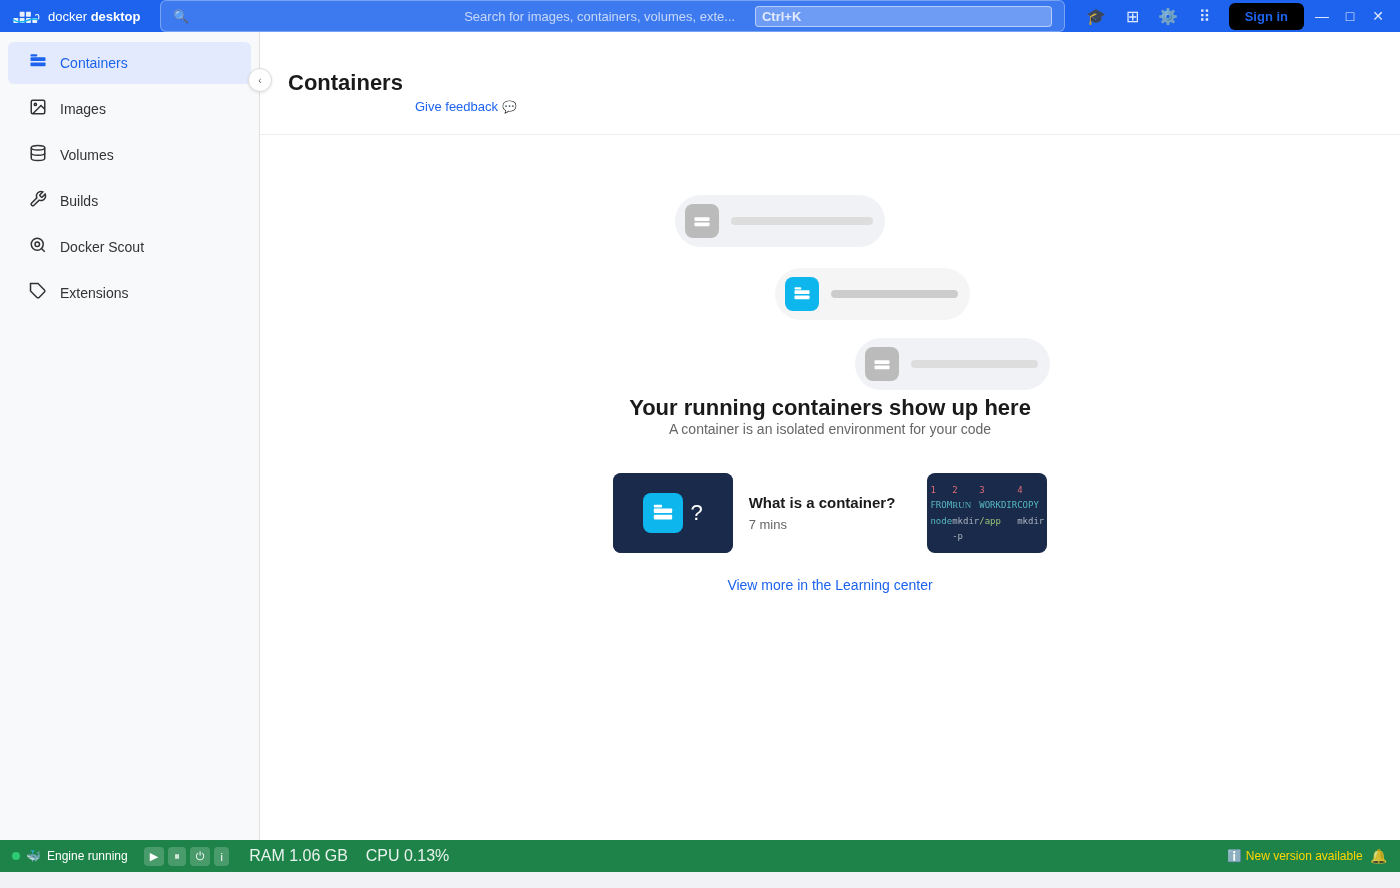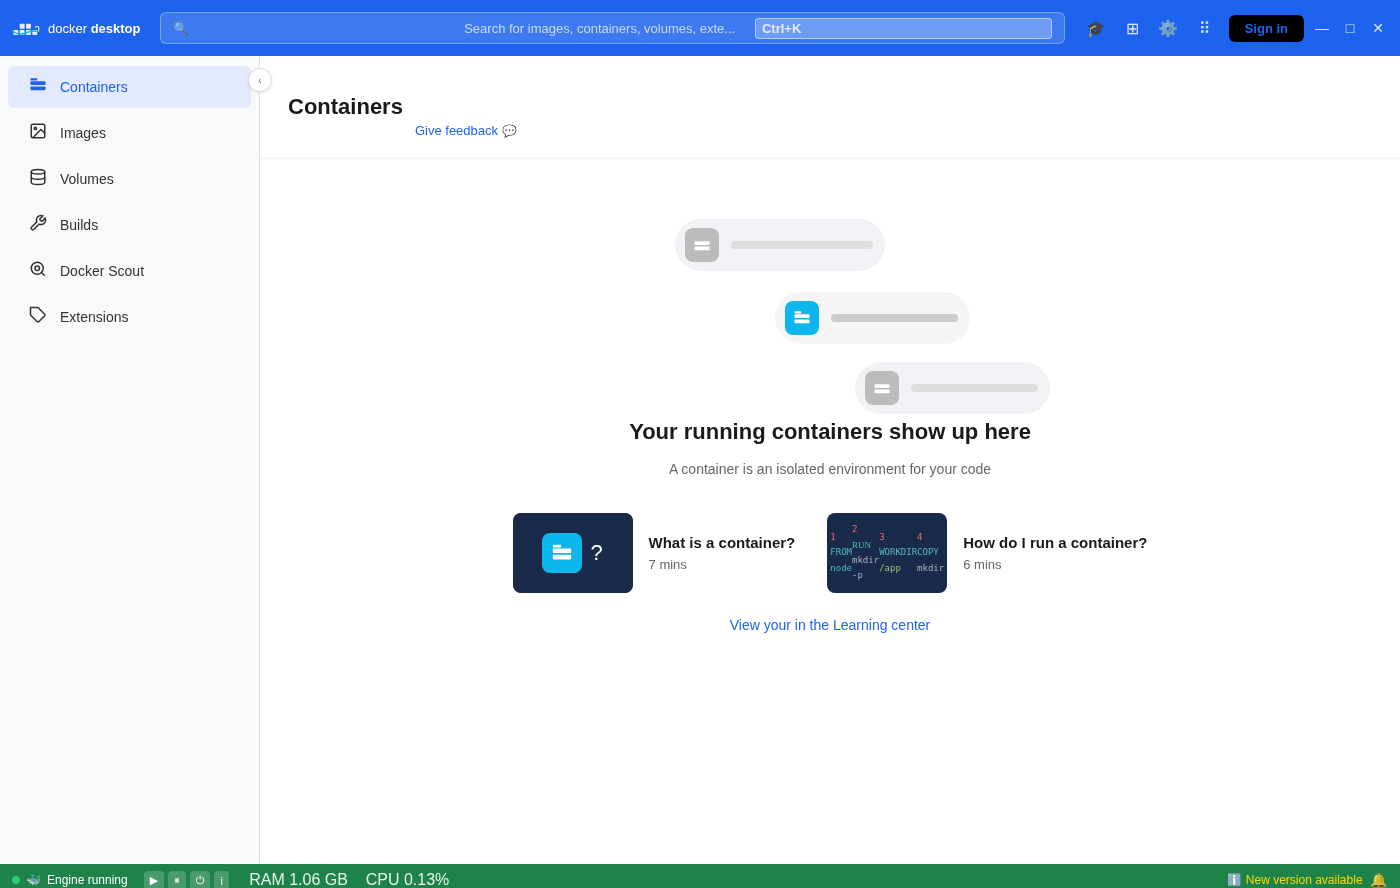--- a/index.html
+++ b/index.html
@@ -1,20 +1,20 @@
 <!DOCTYPE html>
 <html><head>
   <meta charset="utf-8">
   <style>
     * { margin: 0; padding: 0; box-sizing: border-box; }
     body { width: 1400px; height: 888px; font-family: -apple-system, BlinkMacSystemFont, 'Segoe UI', sans-serif; overflow: hidden; background: #f0f2f5; }
 
     
     .titlebar {
-      display: flex; align-items: center; height: 56px;
+      display: flex; align-items: center; height: 32px;
       background: #1d63ed; padding: 0 12px; user-select: none;
     }
     .titlebar-logo { display: flex; align-items: center; gap: 8px; color: white; font-size: 15px; font-weight: 500; flex: 0 0 auto; }
     .titlebar-logo svg { width: 28px; height: 28px; }
     .titlebar-search {
       flex: 1; margin: 0 20px; background: rgba(255,255,255,0.15); border: 1px solid rgba(255,255,255,0.3);
       border-radius: 6px; display: flex; align-items: center; padding: 0 12px; height: 32px; gap: 8px; cursor: text;
     }
     .titlebar-search span { color: rgba(255,255,255,0.8); font-size: 13px; flex: 1; }
     .shortcut-badge { background: rgba(255,255,255,0.25); border: 1px solid rgba(255,255,255,0.5); border-radius: 4px; padding: 2px 6px; color: white; font-size: 11px; font-weight: 600; }
@@ -42,27 +42,27 @@
     
     .content-header { display: flex; align-items: center; gap: 12px; padding: 20px 28px; border-bottom: 1px solid #eee; }
     .content-header h1 { font-size: 22px; font-weight: 600; color: #1a1a1a; }
     .feedback-link { color: #1d63ed; font-size: 13px; text-decoration: none; display: flex; align-items: center; gap: 4px; margin-top: 47px; }
 
     
     .empty-state { flex: 1; display: flex; flex-direction: column; align-items: center; justify-content: flex-start; padding-top: 40px; }
     .container-illustration { position: relative; width: 460px; height: 200px; margin-bottom: 20px; }
     .pill { position: absolute; background: #f0f2f5; border-radius: 40px; display: flex; align-items: center; }
 
-    .empty-title { font-size: 22px; font-weight: 600; color: #1a1a1a; margin-bottom: 16px; }
+    .empty-title { font-size: 22px; font-weight: 600; color: #1a1a1a; margin-bottom: 0; }
     .empty-subtitle { font-size: 14px; color: #666; margin-bottom: 36px; }
 
     
     .cards-row { display: flex; gap: 32px; margin-bottom: 24px; }
     .card { display: flex; align-items: center; gap: 16px; cursor: pointer; }
-    .card-thumb { width: 120px; height: 80px; border-radius: 8px; flex-shrink: 0; display: flex; align-items: center; justify-content: center; }
+    .card-thumb { width: 120px; height: 80px; border-radius: 8px; flex-shrink: 0; display: flex; align-items: flex-start; justify-content: center; }
     .card-thumb.dark-blue { background: #1a2a4a; }
     .card-info h3 { font-size: 15px; font-weight: 600; color: #1a1a1a; margin-bottom: 6px; }
     .card-info p { font-size: 13px; color: #666; }
 
     .learning-link { color: #1d63ed; font-size: 14px; text-decoration: none; }
 
     
     .statusbar { height: 32px; background: #1d8348; display: flex; align-items: center; padding: 0 12px; gap: 16px; }
     .engine-status { display: flex; align-items: center; gap: 6px; color: white; font-size: 12px; }
     .engine-dot { width: 8px; height: 8px; background: #2ecc71; border-radius: 50%; }
@@ -250,28 +250,24 @@
             </div>
           </div>
 
           <div class="card">
             <div class="card-thumb" style="background:#1a2a4a;border-radius:8px;padding:10px;font-family:monospace;font-size:9px;line-height:1.7;">
               <div><span style="color:#e06c75;">1 </span><span style="color:#56b6c2;">FROM node</span></div>
               <div><span style="color:#e06c75;">2 </span><span style="color:#56b6c2;font-family:Liberation Serif, serif;">RUN</span><span style="color:#abb2bf;"> mkdir -p</span></div>
               <div><span style="color:#e06c75;">3 </span><span style="color:#56b6c2;">WORKDIR</span><span style="color:#98c379;"> /app</span></div>
               <div><span style="color:#e06c75;">4 </span><span style="color:#56b6c2;">COPY</span><span style="color:#abb2bf;"> mkdir</span></div>
             </div>
-            <div class="card-info">
-              <h3>How do I run a container?</h3>
-              <p>6 mins</p>
-            </div>
           </div>
         </div>
 
-        <a class="learning-link" href="#">View your in the Learning center</a>
+        <a class="learning-link" href="#">View more in the Learning center</a>
       </div>
     </div>
   </div>
 
   <div class="statusbar">
     <div class="engine-status">
       <span class="engine-dot"></span>
       <span>🐳</span>
       <span>Engine running</span>
     </div>

